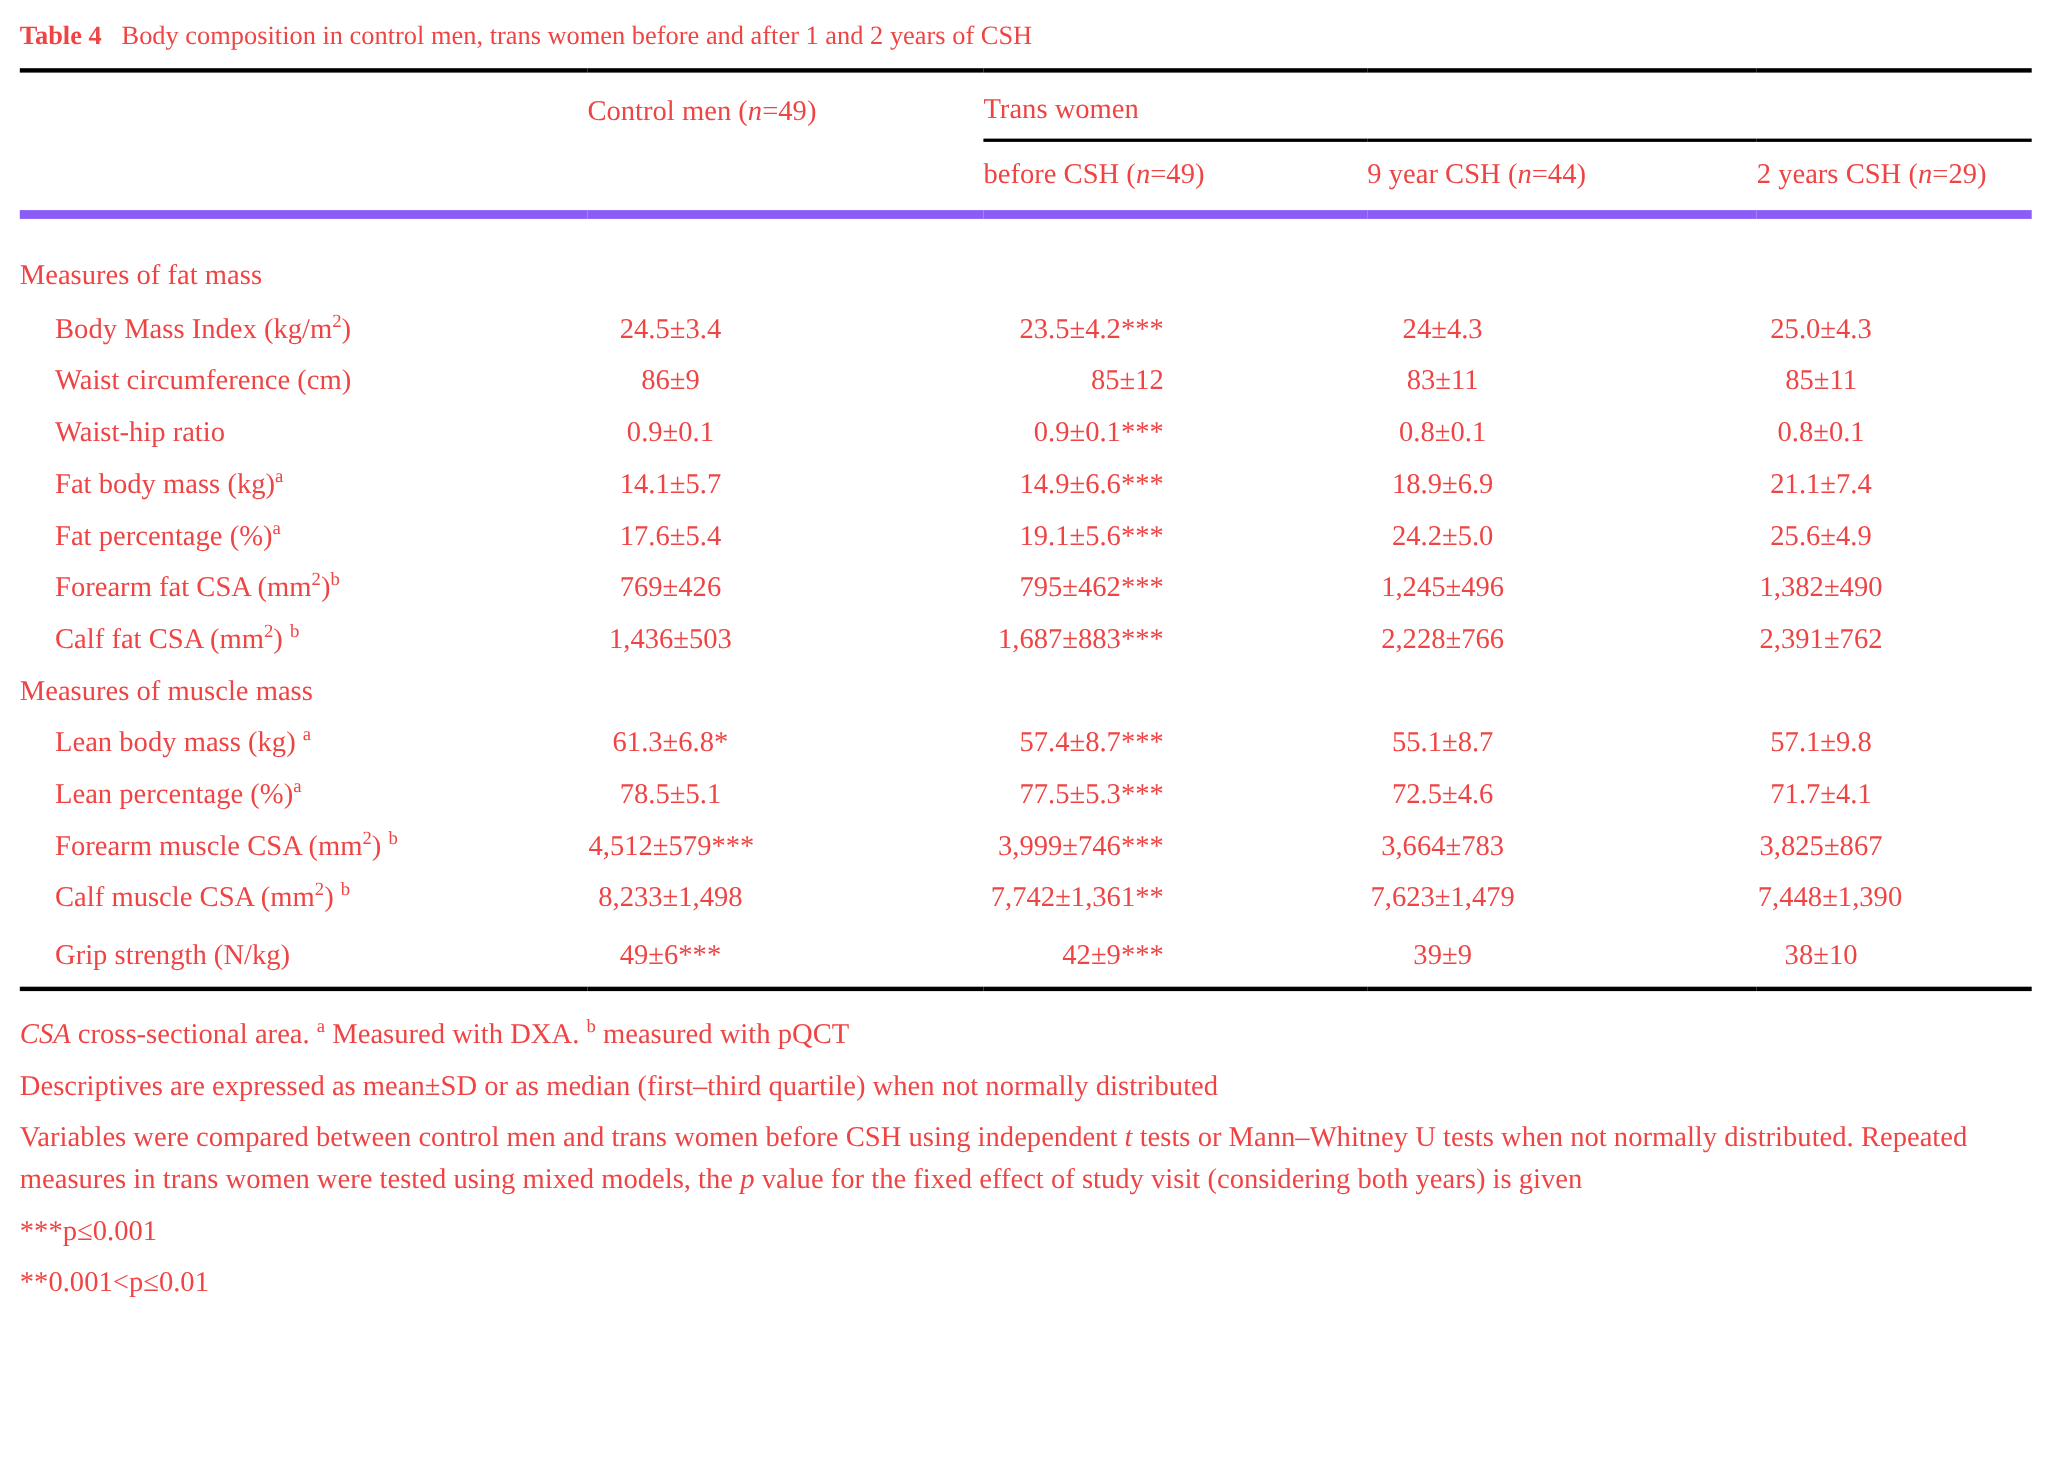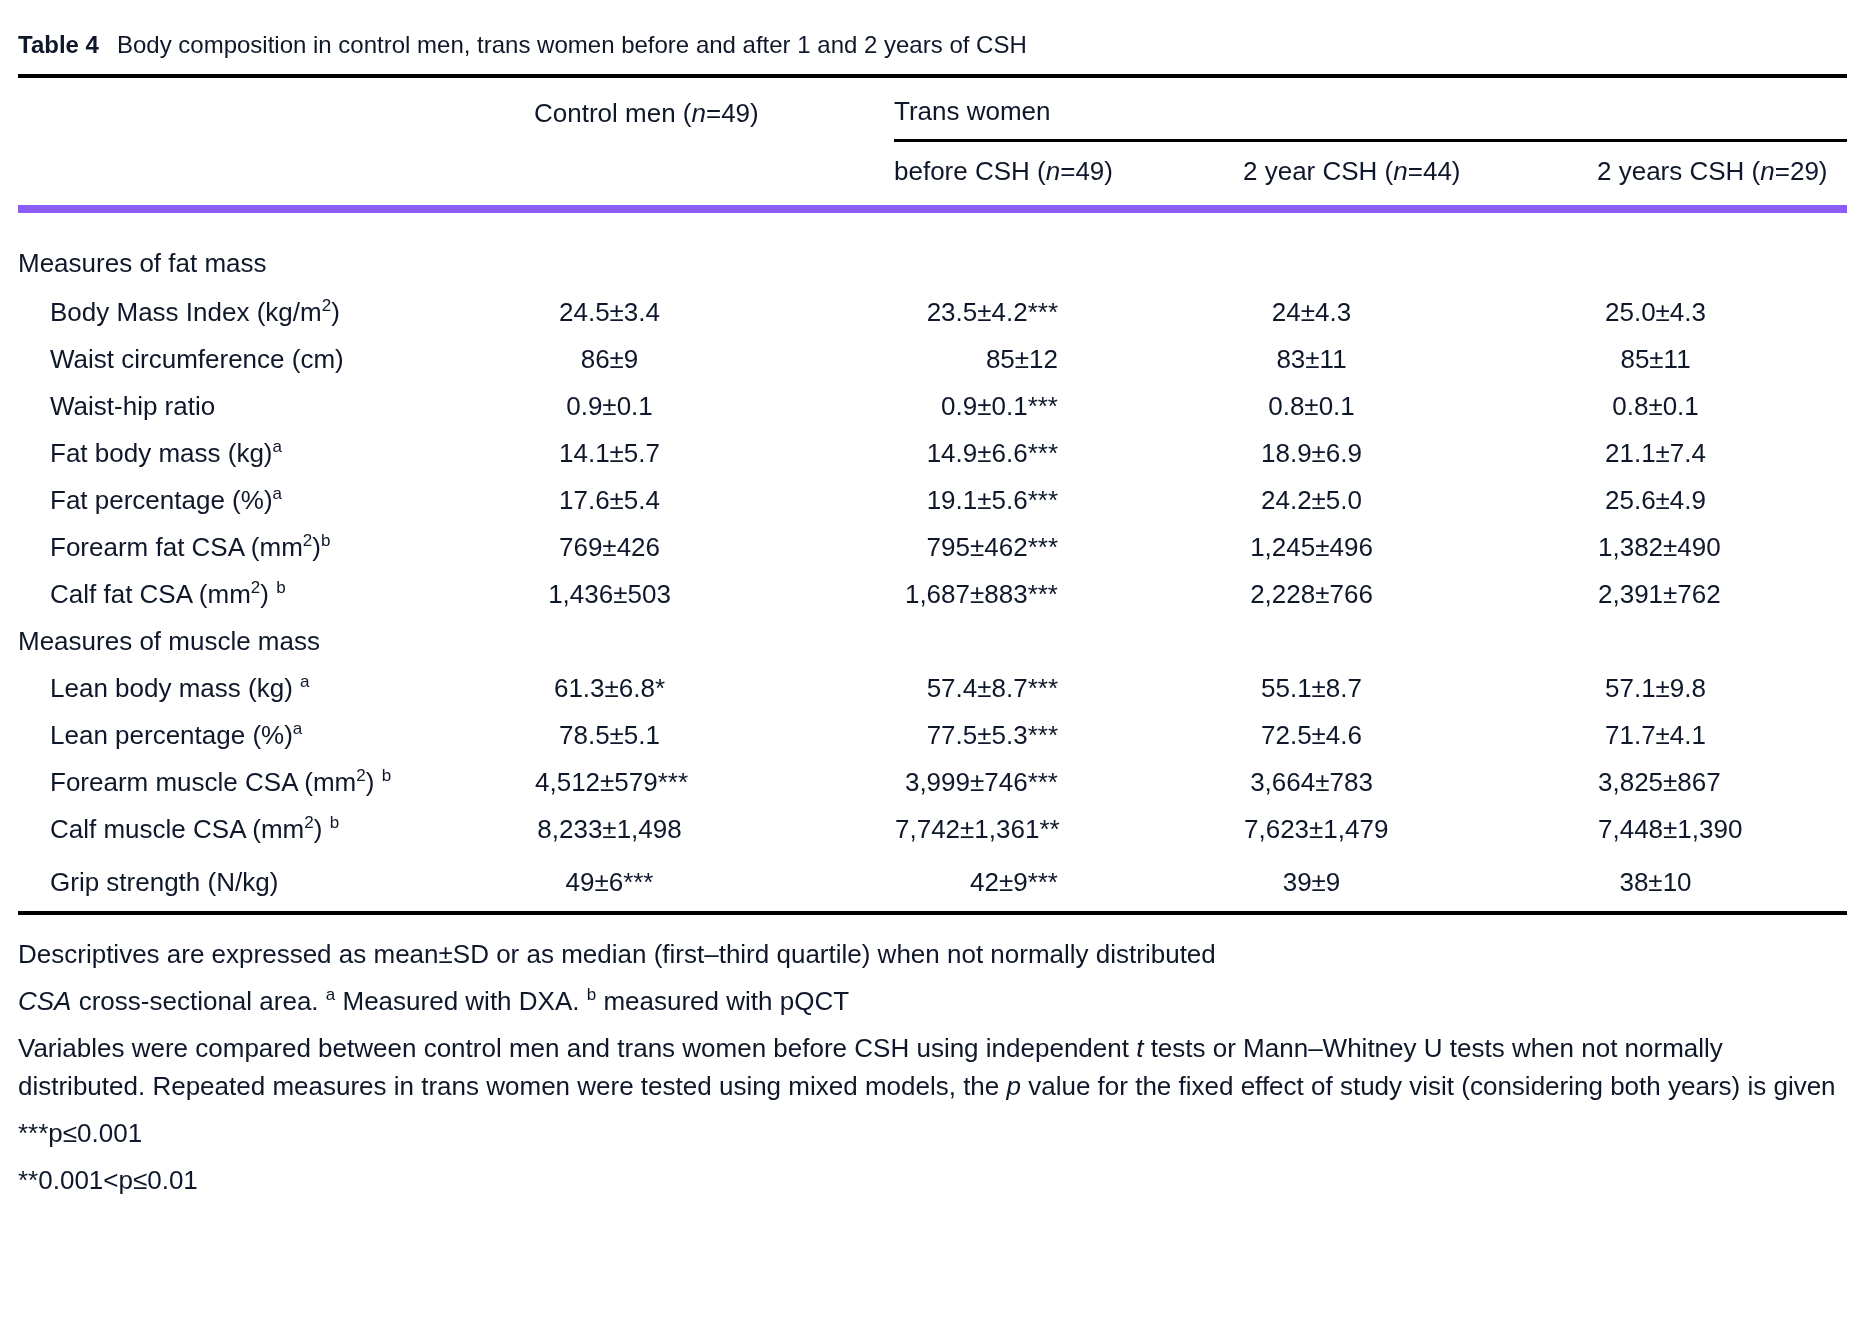--- a/index.html
+++ b/index.html
@@ -2,23 +2,23 @@
 <html><head>
 <meta charset="utf-8">
 <style>
   * { box-sizing: border-box; }
   html, body { margin: 0; padding: 0; background: #ffffff; }
   .page {
     position: relative;
     width: 1865px;
     height: 1333px;
     background: #ffffff;
-    color: #0f172a;
-    font-family: Liberation Sans, sans-serif;
-    padding: 16px 18px;
+    color: #ef4444;
+    font-family: Liberation Serif, serif;
+    padding: 4px 18px;
     overflow: hidden;
   }
   .caption {
     padding-top: 14px;
     font-size: 24px;
     line-height: 30px;
     margin-bottom: 14px;
     white-space: nowrap;
   }
   .caption .cap-label { font-weight: bold; margin-right: 18px; }
@@ -84,21 +84,21 @@
     <thead>
       <tr class="h1">
         <th></th>
         <th id="h-col-0"><span>Control men (</span><span class="it">n</span><span>=49)</span></th>
         <th class="group" colspan="3">Trans women</th>
       </tr>
       <tr class="h2">
         <th></th>
         <th></th>
         <th id="h-col-1"><span>before CSH (</span><span class="it">n</span><span>=49)</span></th>
-        <th id="h-col-2"><span>2 year CSH (</span><span class="it">n</span><span>=44)</span></th>
+        <th id="h-col-2"><span>9 year CSH (</span><span class="it">n</span><span>=44)</span></th>
         <th id="h-col-3"><span>2 years CSH (</span><span class="it">n</span><span>=29)</span></th>
       </tr>
     </thead>
     <tbody id="table-body">
         <tr>
           <td class="section-lbl"><span>Measures of fat mass</span></td>
           <td class="val v0"></td>
           <td class="val v1"></td>
           <td class="val v2"></td>
           <td class="val v3"></td>
@@ -191,20 +191,20 @@
           <td class="lbl"><span>Grip strength (N/kg)</span></td>
           <td class="val v0">49±6***</td>
           <td class="val v1">42±9***</td>
           <td class="val v2">39±9</td>
           <td class="val v3">38±10</td>
         </tr>
       </tbody>
   </table>
 
   <div class="footnotes" id="footnotes">
+      <div class="fn"><span class="it">CSA</span><span> cross-sectional area. </span><span class="sp">a</span><span> Measured with DXA. </span><span class="sp">b</span><span> measured with pQCT</span></div>
       <div class="fn"><span>Descriptives are expressed as mean±SD or as median (first–third quartile) when not normally distributed</span></div>
-      <div class="fn"><span class="it">CSA</span><span> cross-sectional area. </span><span class="sp">a</span><span> Measured with DXA. </span><span class="sp">b</span><span> measured with pQCT</span></div>
       <div class="fn"><span>Variables were compared between control men and trans women before CSH using independent </span><span class="it">t</span><span> tests or Mann–Whitney U tests when not normally distributed. Repeated measures in trans women were tested using mixed models, the </span><span class="it">p</span><span> value for the fixed effect of study visit (considering both years) is given</span></div>
       <div class="fn"><span>***p≤0.001</span></div>
       <div class="fn"><span>**0.001&lt;p≤0.01</span></div>
     </div>
 
 </div>
 
 </body></html>

